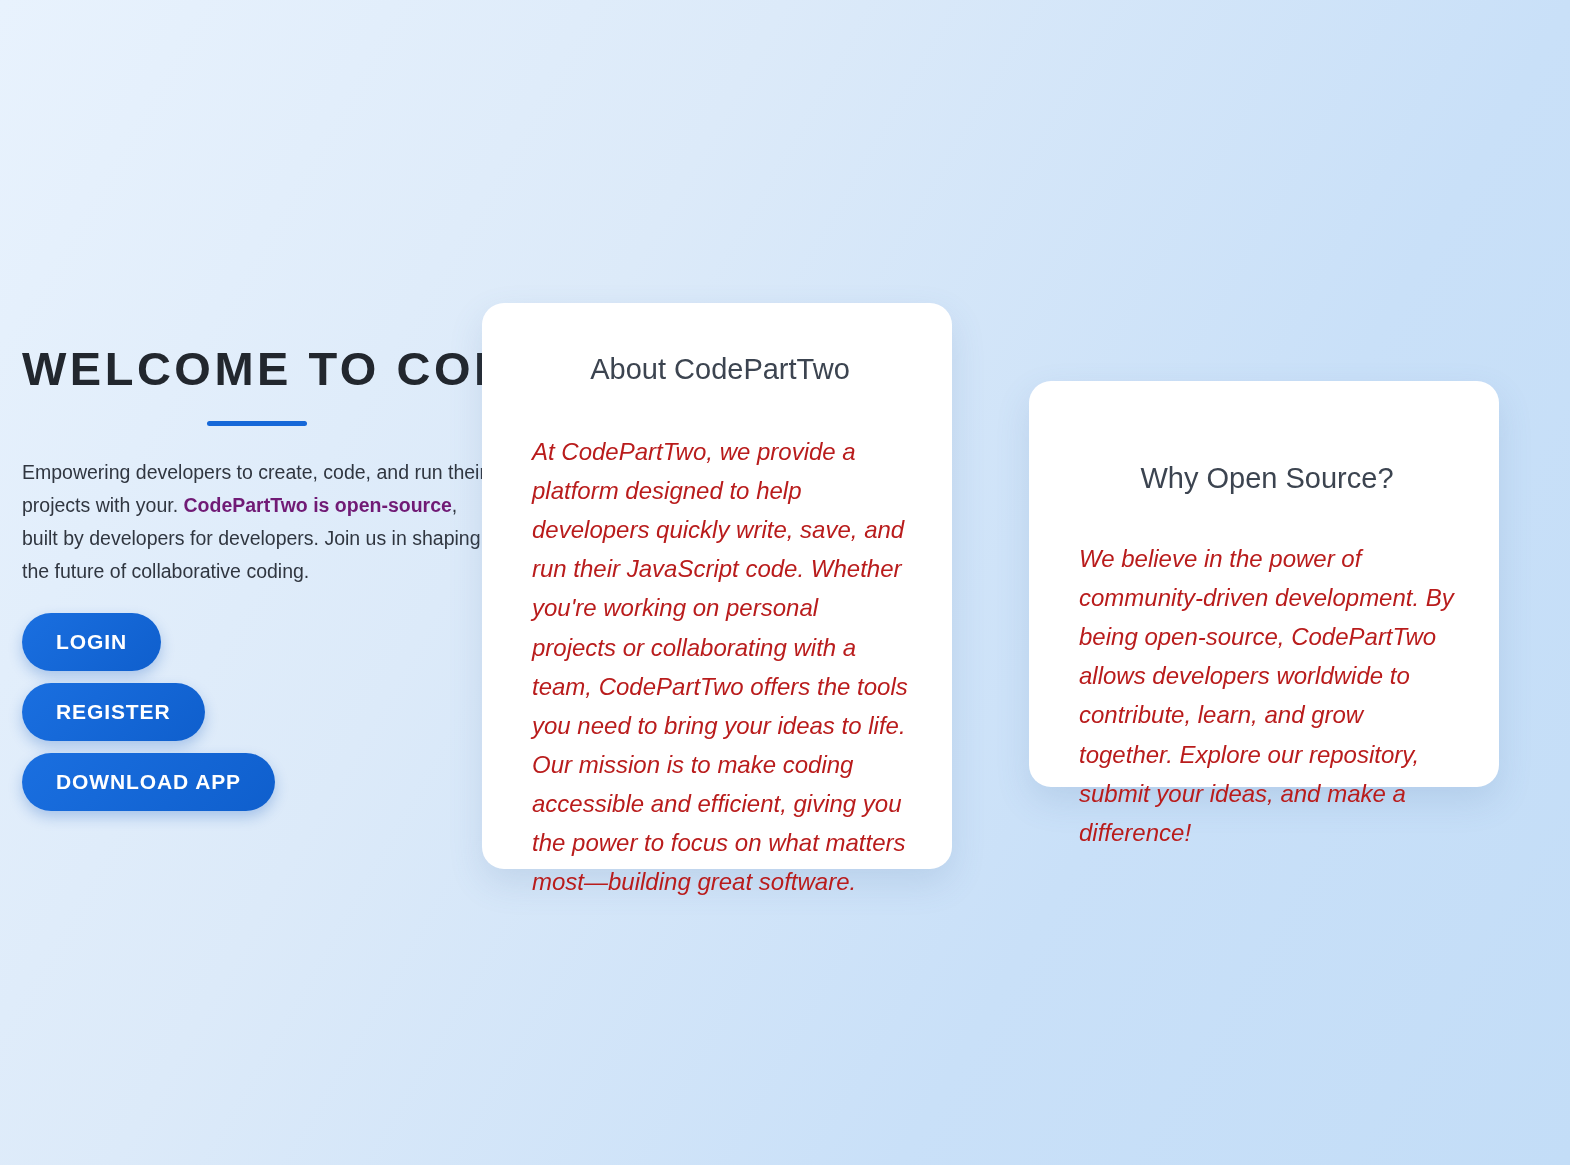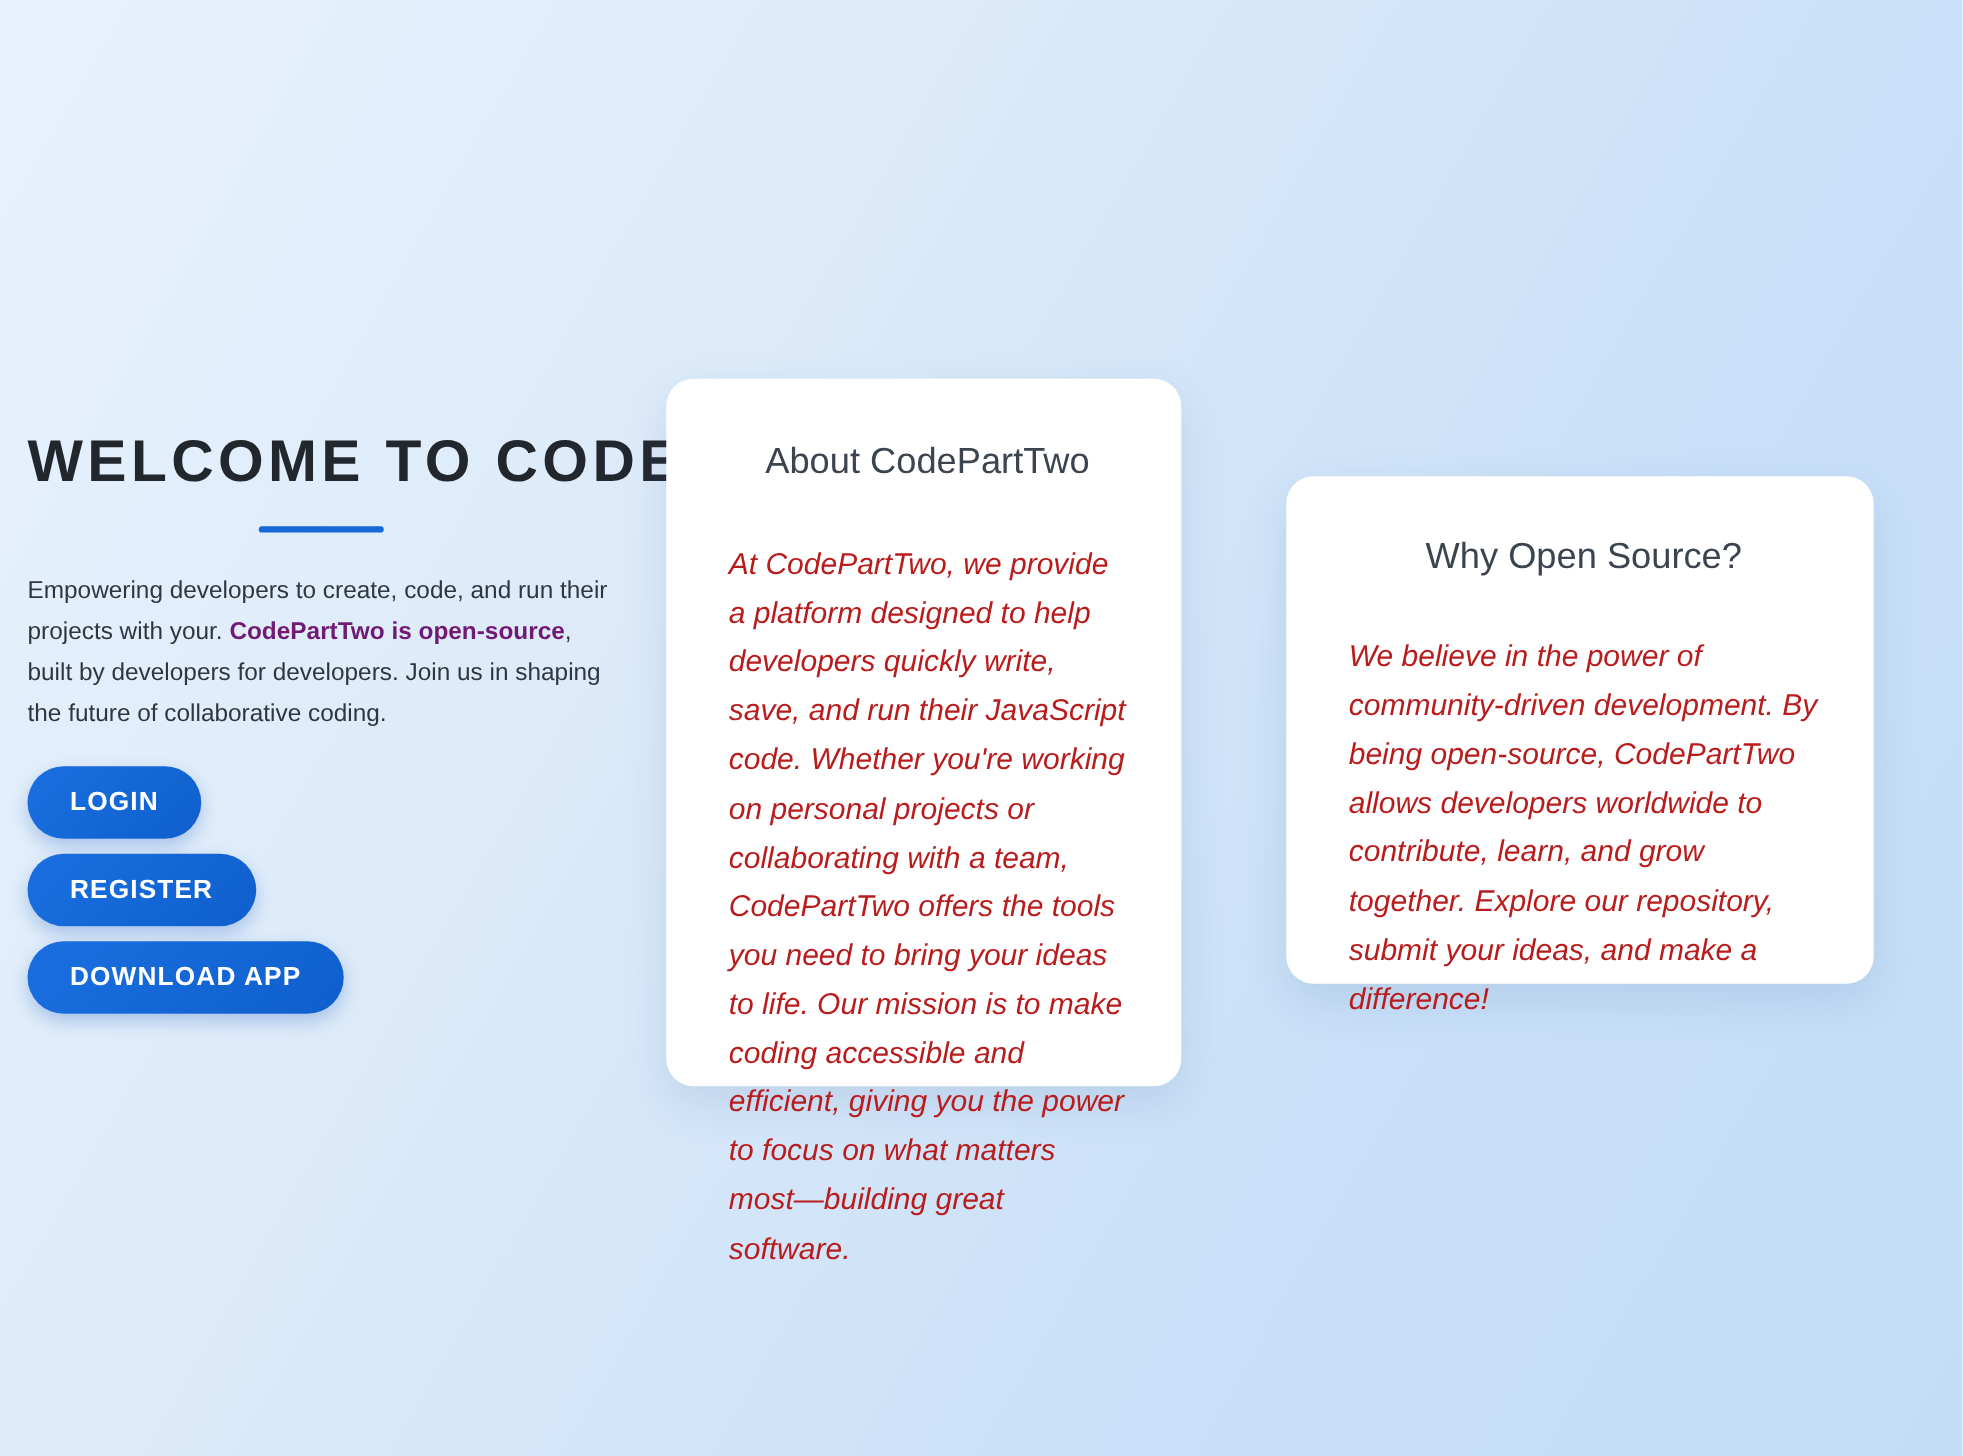--- a/index.html
+++ b/index.html
@@ -95,36 +95,36 @@
   }
   .card-body {
     font-size: 24px;
     line-height: 1.63;
     color: #b91c1c;
     margin: 0;
     font-style: italic;
   }
 
   #card-about {
-    left: 533px;
+    left: 482px;
     top: 303px;
-    width: 412px;
+    width: 470px;
     height: 566px;
     padding: 50px 44px 40px 50px;
   }
   #card-about .card-title { margin-bottom: 46px; }
 
   #card-open-source {
     left: 1029px;
     top: 381px;
     width: 470px;
     height: 406px;
     padding: 48px 44px 40px 50px;
   }
-  #card-open-source .card-title { margin-bottom: 44px; }
+  #card-open-source .card-title { margin-bottom: 44px; margin-top: 33px; }
 </style>
 </head>
 <body>
 
 <div class="page">
 
   <section class="hero">
     <h1 class="hero-title">Welcome to CodePartTwo</h1>
     <div class="hero-rule"></div>
     <p class="hero-text">

